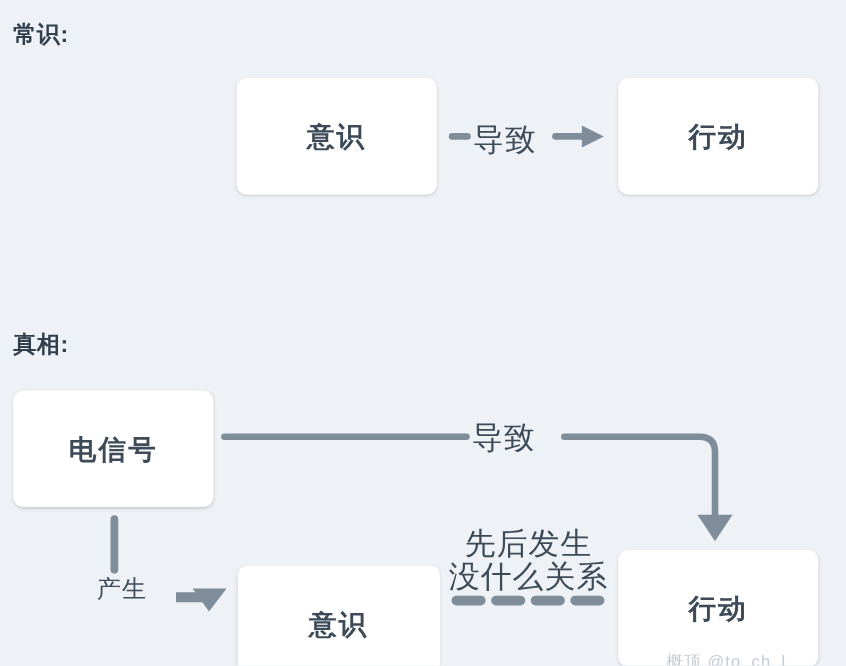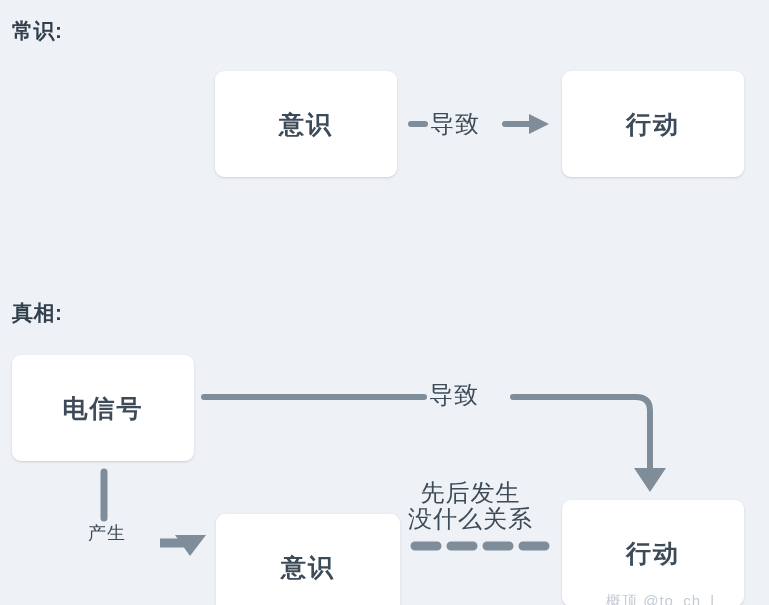--- a/index.html
+++ b/index.html
@@ -41,27 +41,27 @@
   .node-box .node-text {
     font-size: 25px;
     font-weight: 700;
     color: #3d4b58;
     letter-spacing: 2px;
     white-space: nowrap;
   }
 
   .edge-label {
     position: absolute;
-    font-size: 24px;
+    font-size: 28px;
     color: #3d4b58;
     letter-spacing: 1px;
     white-space: nowrap;
   }
   .edge-label.small {
-    font-size: 18px;
+    font-size: 22px;
   }
   .edge-label.two-line {
     line-height: 1.07;
     text-align: center;
   }
 
   svg.overlay {
     position: absolute;
     left: 0;
     top: 0;

